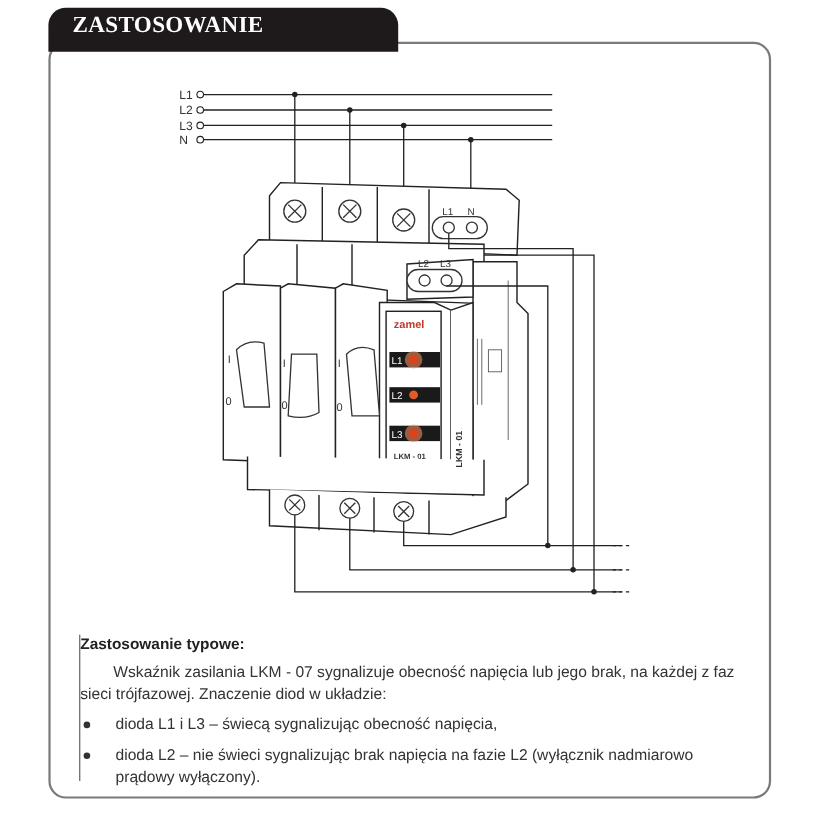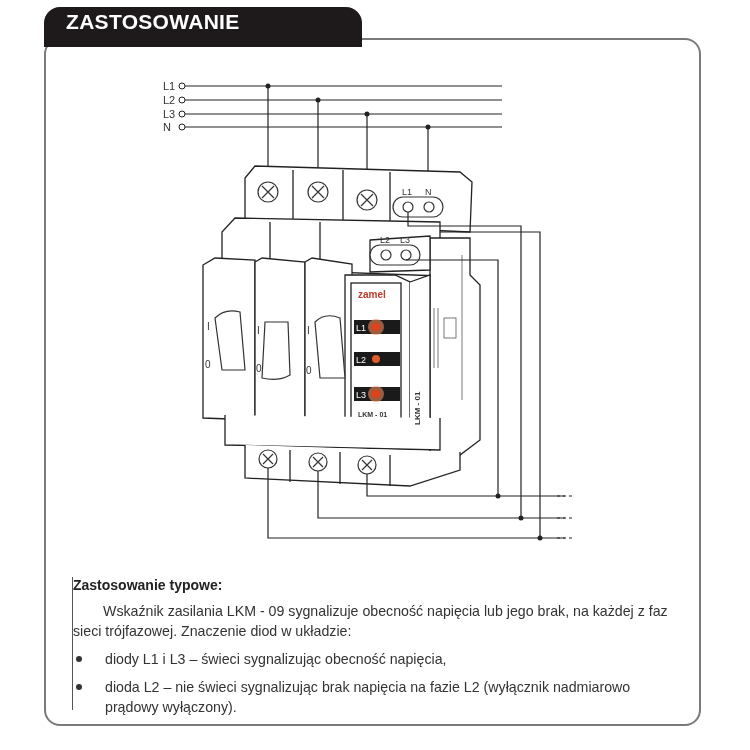--- a/index.html
+++ b/index.html
@@ -1,18 +1,18 @@
 <!DOCTYPE html>
 <html><head>
 <meta charset="utf-8">
 <style>
   html, body { margin:0; padding:0; background:#ffffff; }
   body { width:750px; height:750px; position:relative; overflow:hidden; font-family:"Liberation Sans", sans-serif; color:#222; }
   .tab { position:absolute; left:44px; top:7px; width:318px; height:40px; background:#1e1a1b; border-radius:16px 16px 0 0; }
-  .tab-title { position:absolute; left:66px; top:10px; color:#ffffff; font-weight:bold; font-size:21px; letter-spacing:0.3px; font-family:Liberation Sans, sans-serif; }
+  .tab-title { position:absolute; left:66px; top:10px; color:#ffffff; font-weight:bold; font-size:21px; letter-spacing:0.3px; font-family:Liberation Serif, serif; }
   .frame { position:absolute; left:44px; top:38px; width:657px; height:688px; border:2px solid #7a7a7a; border-radius:16px; box-sizing:border-box; background:transparent; }
   svg.diagram { position:absolute; left:0; top:0; }
   .textbox { position:absolute; left:72px; top:577px; width:610px; height:133px; border-left:1.5px solid #555; padding-left:0; box-sizing:border-box; }
   .tb-heading { font-weight:bold; font-size:14px; margin:0 0 8px 0; color:#222; }
   .tb-para { font-size:14.2px; line-height:20px; margin:0; text-indent:30px; color:#333; }
   .tb-list { list-style:none; margin:8px 0 0 0; padding:0; }
   .tb-list li { position:relative; padding-left:32px; font-size:14.2px; line-height:20px; color:#333; margin-bottom:8px; }
   .bullet { position:absolute; left:3px; top:7px; width:6px; height:6px; border-radius:50%; background:#333; }
 </style>
 </head>
@@ -171,18 +171,18 @@
       <circle cx="318" cy="462" r="9"></circle>
       <circle cx="367" cy="465" r="9"></circle>
     <path d="M263 454 L273 464 M273 454 L263 464"></path>
     <path d="M313 457 L323 467 M323 457 L313 467"></path>
     <path d="M362 460 L372 470 M372 460 L362 470"></path>
   </g>
 </svg>
 
 <div class="textbox">
   <p class="tb-heading">Zastosowanie typowe:</p>
-  <p class="tb-para">Wskaźnik zasilania LKM - 09 sygnalizuje obecność napięcia lub jego brak, na każdej z faz sieci trójfazowej. Znaczenie diod w układzie:</p>
+  <p class="tb-para">Wskaźnik zasilania LKM - 07 sygnalizuje obecność napięcia lub jego brak, na każdej z faz sieci trójfazowej. Znaczenie diod w układzie:</p>
   <ul class="tb-list">
-    <li><span class="bullet"></span><span>diody L1 i L3 – świeci sygnalizując obecność napięcia,</span></li>
+    <li><span class="bullet"></span><span>dioda L1 i L3 – świecą sygnalizując obecność napięcia,</span></li>
     <li><span class="bullet"></span><span>dioda L2 – nie świeci sygnalizując brak napięcia na fazie L2 (wyłącznik nadmiarowo prądowy wyłączony).</span></li>
   </ul>
 </div>
 
 </body></html>

